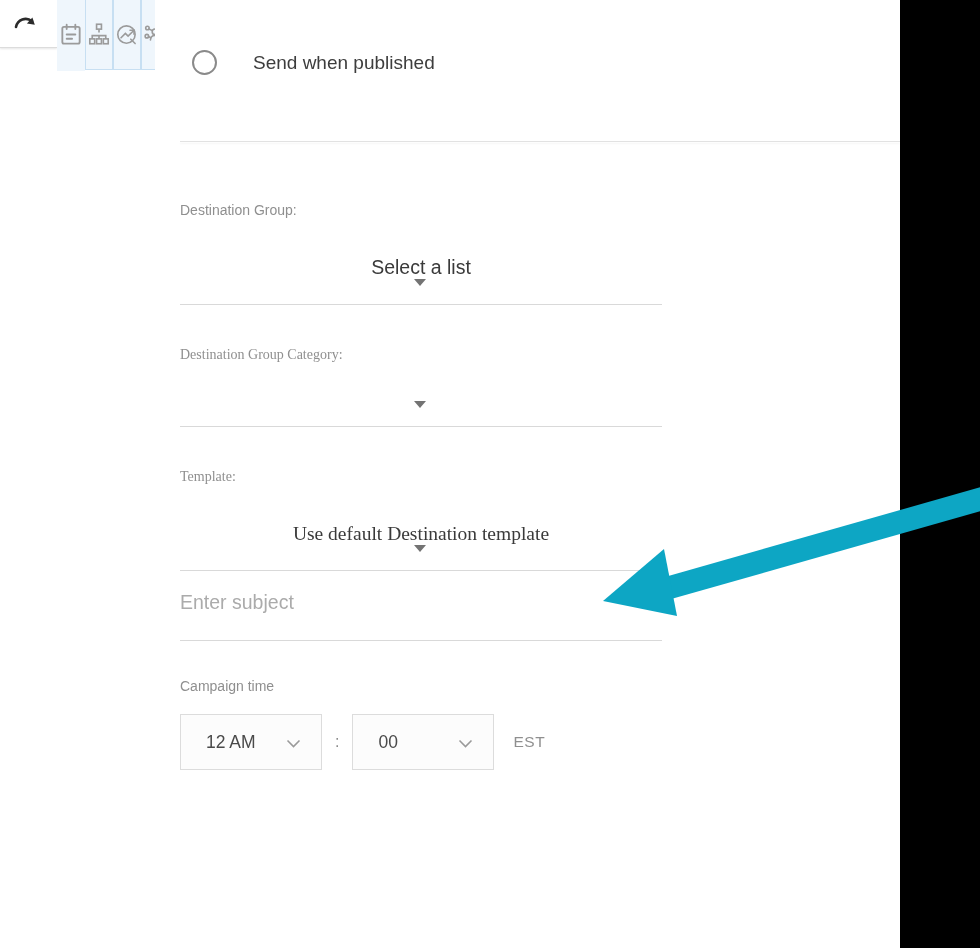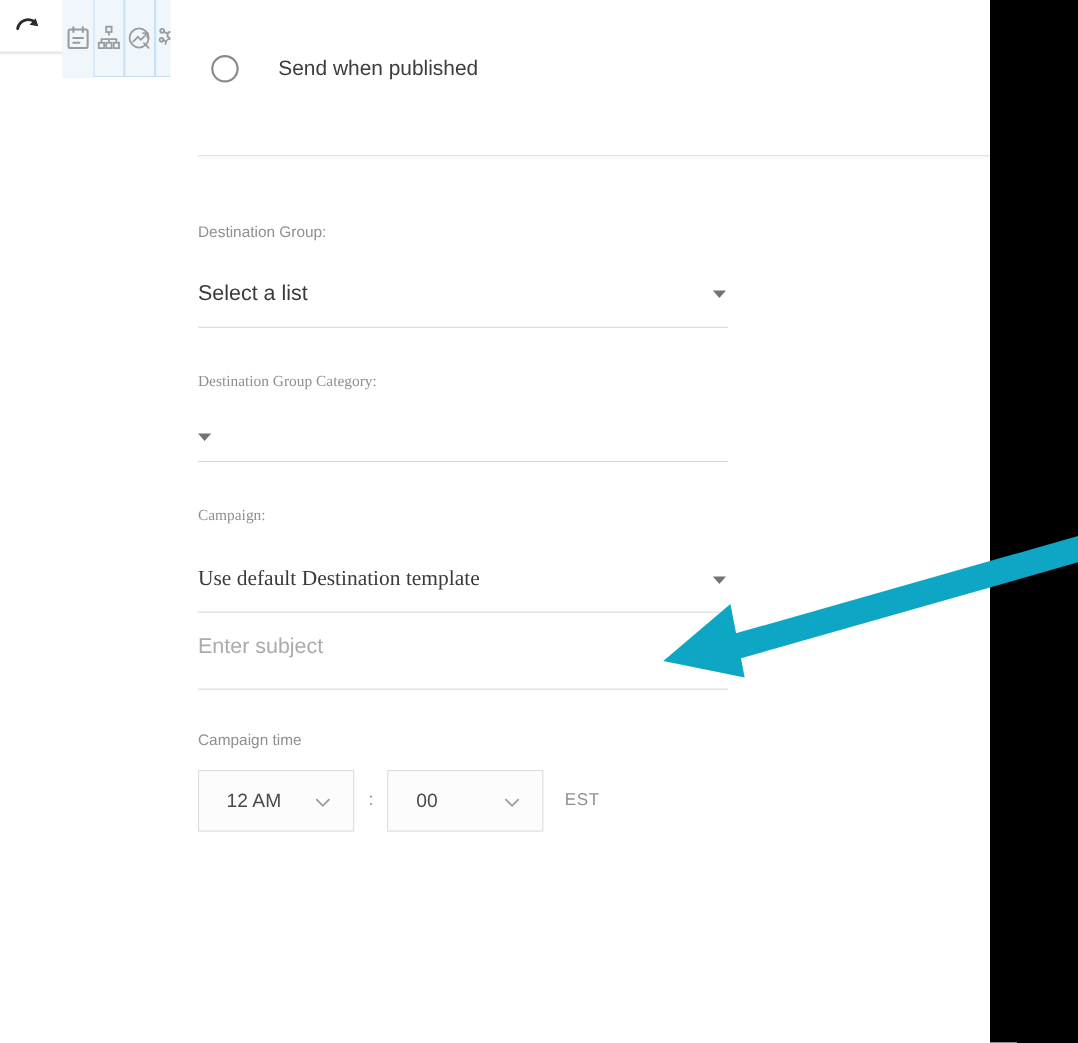--- a/index.html
+++ b/index.html
@@ -30,21 +30,21 @@
   .send-row { display:flex; align-items:center; padding:50px 0 0 37px; }
   .radio { width:25px; height:25px; border:2px solid #8a8a8a; border-radius:50%; background:#fff; flex:0 0 auto; cursor:pointer; }
   .send-label { margin-left:36px; font-size:19px; color:#3d3d3d; }
   .divider1 { margin:66px 0 0 25px; border-bottom:1px solid #e2e2e2; box-shadow:0 2px 2px rgba(0,0,0,0.05); }
 
   .form { margin:60px 0 0 25px; width:482px; }
   .field { }
   .field + .field { margin-top:42px;font-family:Liberation Serif, serif; }
   .field-label { font-size:14px; color:#8f8f8f; }
   .select-row { display:flex; justify-content:space-between; align-items:center;
-                margin-top:38px; padding-bottom:18px; border-bottom:1px solid #d9d9d9; cursor:pointer; }
+                margin-top:38px; padding-bottom:18px; border-bottom:1px solid #d9d9d9; cursor:pointer;flex-direction:column; }
   .select-value { font-size:19.5px; color:#3a3a3a; }
   .caret { width:0; height:0; border-left:6.5px solid transparent; border-right:6.5px solid transparent;
            border-top:7.5px solid #737373; margin-right:2px; flex:0 0 auto; }
 
   .subject-input { display:block; width:100%; margin-top:20px; padding:0 0 26px 0; border:none; outline:none;
                    border-bottom:1px solid #d9d9d9; font-family:"Liberation Sans", sans-serif;
                    font-size:19.5px; color:#3a3a3a; background:transparent; }
   .subject-input::placeholder { color:#ababab; opacity:1; }
 
   .campaign { margin-top:37px; }
@@ -255,21 +255,21 @@
       </div>
 
       <div class="field">
         <div class="field-label">Destination Group Category:</div>
         <div class="select-row">
           <span class="caret"></span>
         </div>
       </div>
 
       <div class="field">
-        <div class="field-label">Campaign:</div>
+        <div class="field-label">Template:</div>
         <div class="select-row">
           <span class="select-value">Use default Destination template</span>
           <span class="caret"></span>
         </div>
       </div>
 
       <input class="subject-input" type="text" placeholder="Enter subject" style="">
 
       <div class="campaign">
         <div class="field-label">Campaign time</div>

